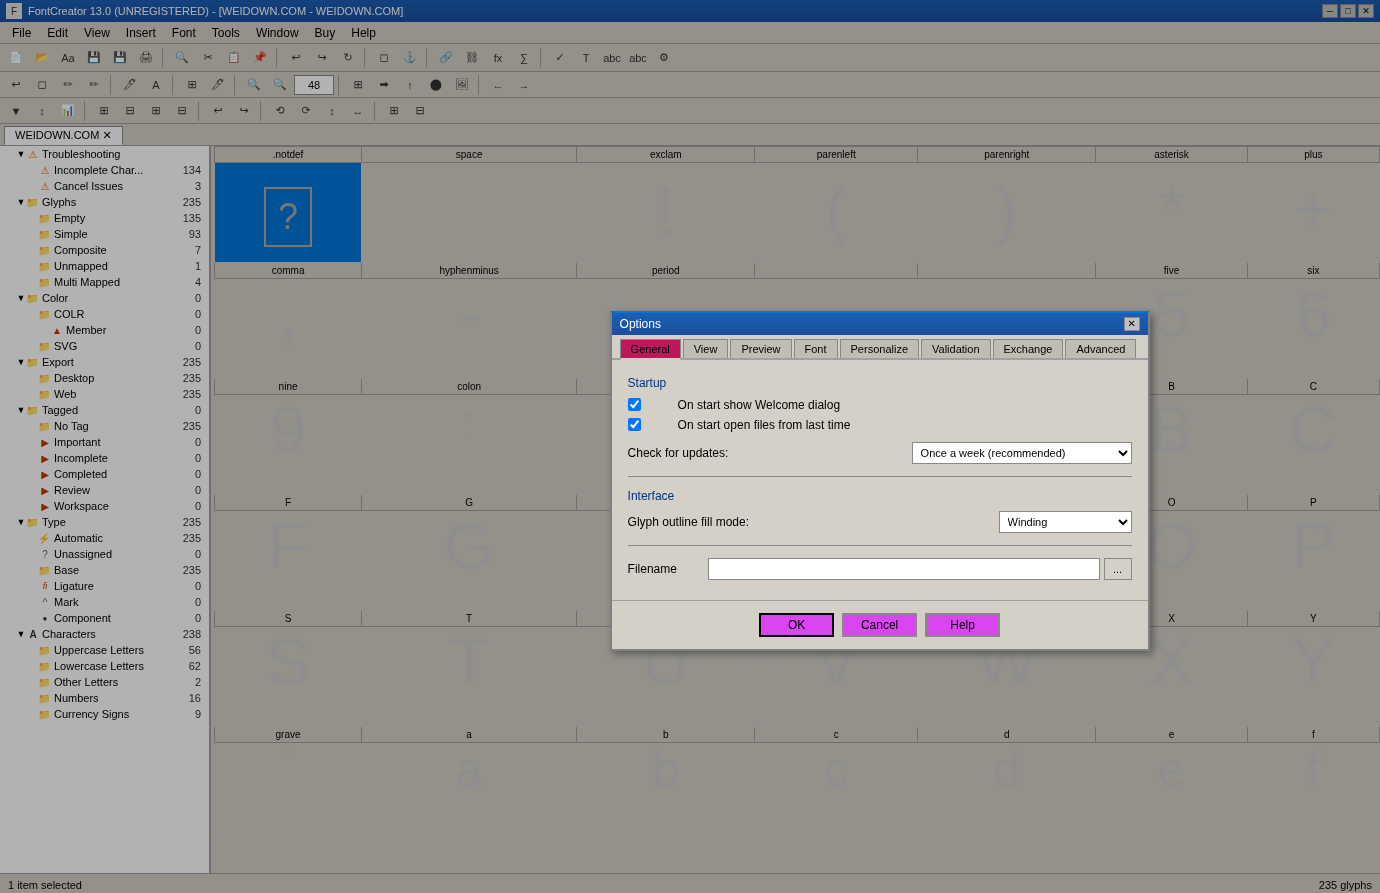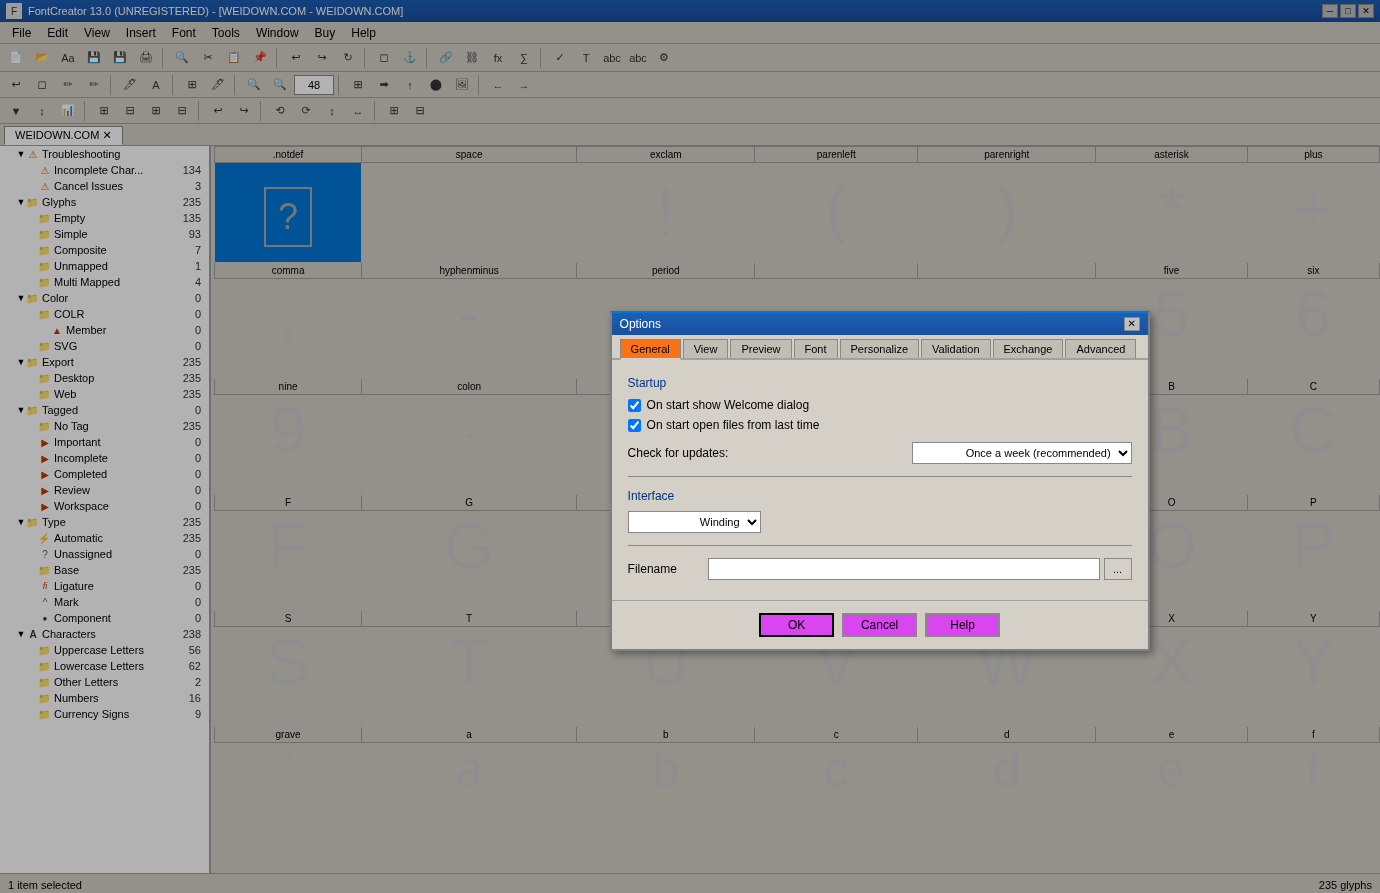--- a/index.html
+++ b/index.html
@@ -188,56 +188,56 @@
     }
     .dialog-tab {
       padding: 3px 10px;
       background: #c0bdb5;
       border: 1px solid #888;
       border-bottom: none;
       font-size: 11px;
       cursor: pointer;
     }
     .dialog-tab.active {
-      background: #f97316;
+      background: #be185d;
       border-bottom: 2px solid #d4d0c8;
       margin-bottom: -2px;
     }
     #dialog-content {
       padding: 16px;
       background: #d4d0c8;
     }
     .section-title {
       font-weight: normal;
       font-size: 12px;
       margin-bottom: 8px;
       color: #003380;
     }
     .checkbox-row {
       display: flex;
-      align-items: flex-end;
+      align-items: center;
       margin-bottom: 6px;
       font-size: 12px;
+      gap: 31px;
     }
     .checkbox-row input { margin-right: 6px; }
     .form-row {
       display: flex;
       align-items: center;
       margin-bottom: 10px;
       font-size: 12px;
     }
     .form-label { flex: 1; }
     .form-control { display: flex; align-items: center; gap: 4px; }
     select.dlg-select {
       height: 22px;
       border: 1px solid #888;
       background: white;
       font-size: 11px;
       padding: 0 4px;
-      text-align: right;
     }
     .select-wide { width: 220px; }
     .select-med { width: 133px; }
     .dlg-sep { border: none; border-top: 1px solid #888; margin: 12px 0; }
     .filename-row { display: flex; align-items: center; margin-bottom: 4px; }
     .filename-label { width: 80px; font-size: 12px; }
     .filename-input { flex: 1; height: 22px; border: 1px solid #888; background: white; font-size: 11px; padding: 0 4px; }
     .filename-btn { width: 28px; height: 22px; background: #d4d0c8; border: 1px solid #888; font-size: 11px; cursor: pointer; display: flex; align-items: center; justify-content: center; margin-left: 4px; }
     .hint-text { font-size: 11px; color: #555; margin-left: 80px; }
     #dialog-buttons {
@@ -862,20 +862,21 @@
             <option>Once a week (recommended)</option>
             <option>Once a day</option>
             <option>Once a month</option>
             <option>Never</option>
           </select>
         </div>
       </div>
       <hr class="dlg-sep">
       <div class="section-title">Interface</div>
       <div class="form-row">
+        <div class="form-label">Glyph outline fill mode:</div>
         <div class="form-control">
           <select class="dlg-select select-med">
             <option>Winding</option>
             <option>Even-Odd</option>
           </select>
         </div>
       </div>
       <hr class="dlg-sep">
       <div class="filename-row">
         <div class="filename-label">Filename</div>

